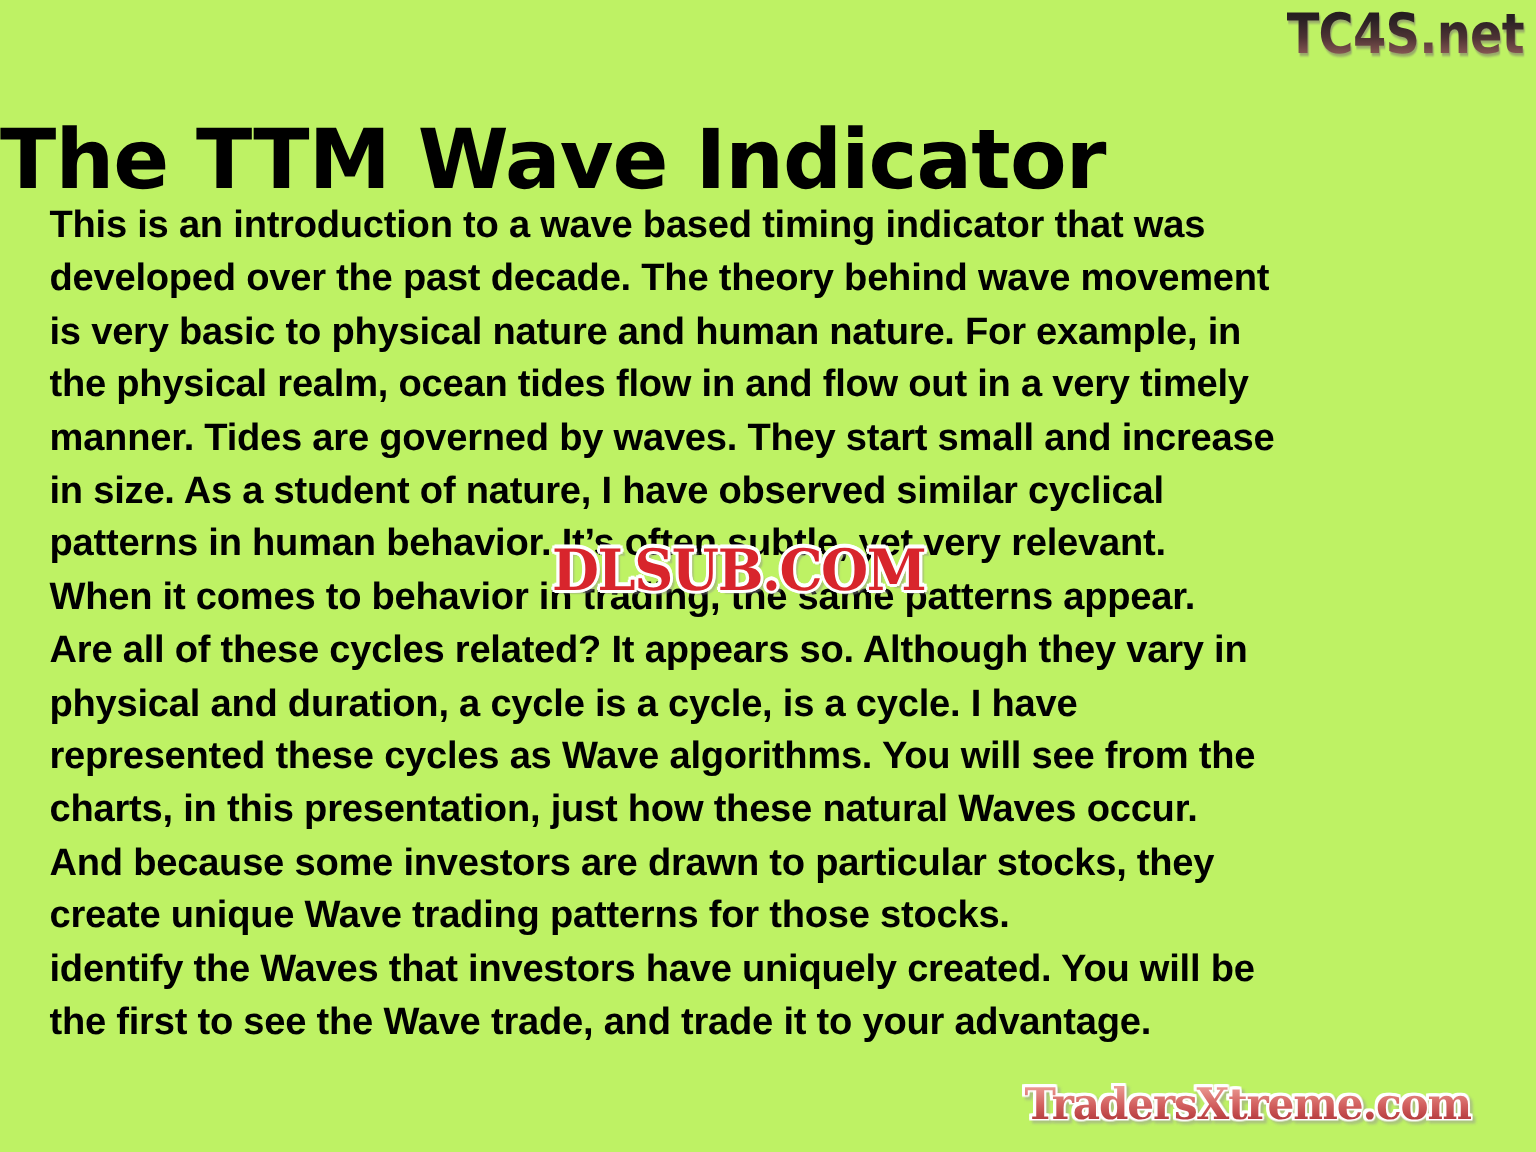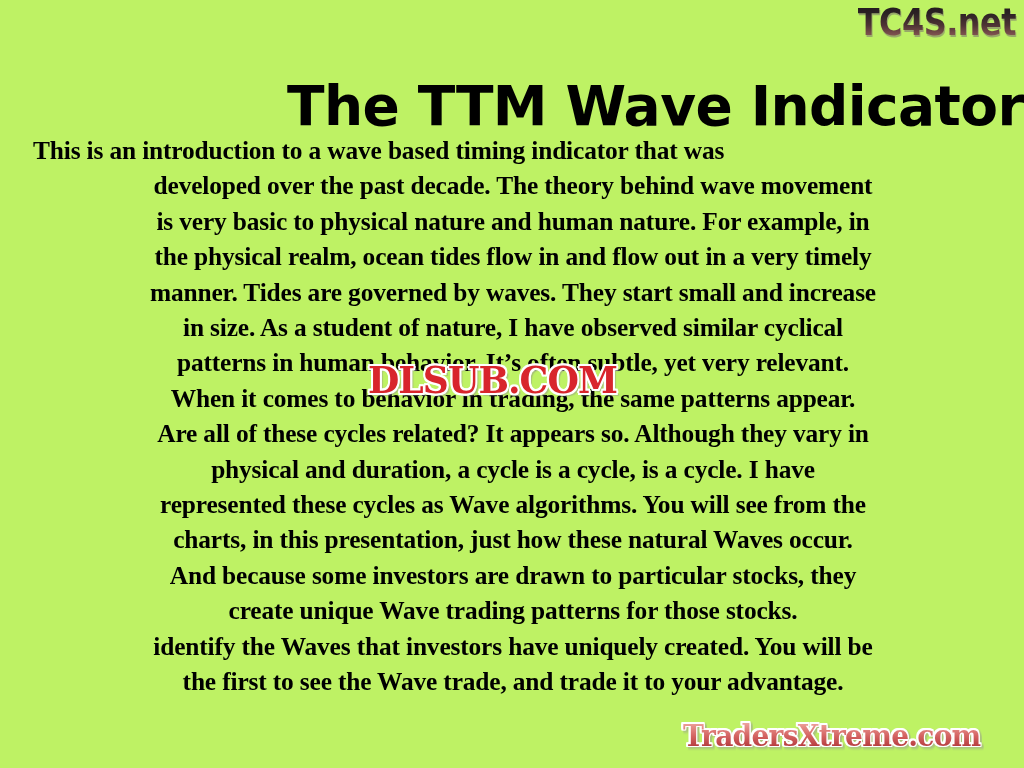--- a/index.html
+++ b/index.html
@@ -51,49 +51,48 @@
     filter: drop-shadow(1.5px 2px 0.6px rgba(120,110,110,0.55));
     user-select: none;
   }
 
   
   .slide-title {
     position: absolute;
     top: 38px;
     left: 0;
     width: 1024px;
-    text-align: right;
+    text-align: left;
     font-family: "DejaVu Sans", sans-serif;
     font-weight: 700;
     font-size: 55px;
     line-height: 62px;
     color: #000000;
     letter-spacing: -0.6px;
     white-space: nowrap;
   }
 
   
   .body-copy {
     position: absolute;
     top: 133px;
     left: 33px;
     width: 960px;
-    font-family: Liberation Serif, serif;
+    font-family: Liberation Sans, sans-serif;
     font-weight: 700;
     font-size: 25.4px;
     line-height: 35.4px;
     color: #000000;
     letter-spacing: -0.15px;
   }
   .body-copy p {
     margin: 0;
   }
   .body-copy p + p {
     margin-top: 0;
-    text-align: center;
   }
 
   
   .watermark-dlsub {
     position: absolute;
     left: 368px;
     top: 358px;
     font-family: "DejaVu Serif", serif;
     font-weight: 700;
     font-size: 38px;

